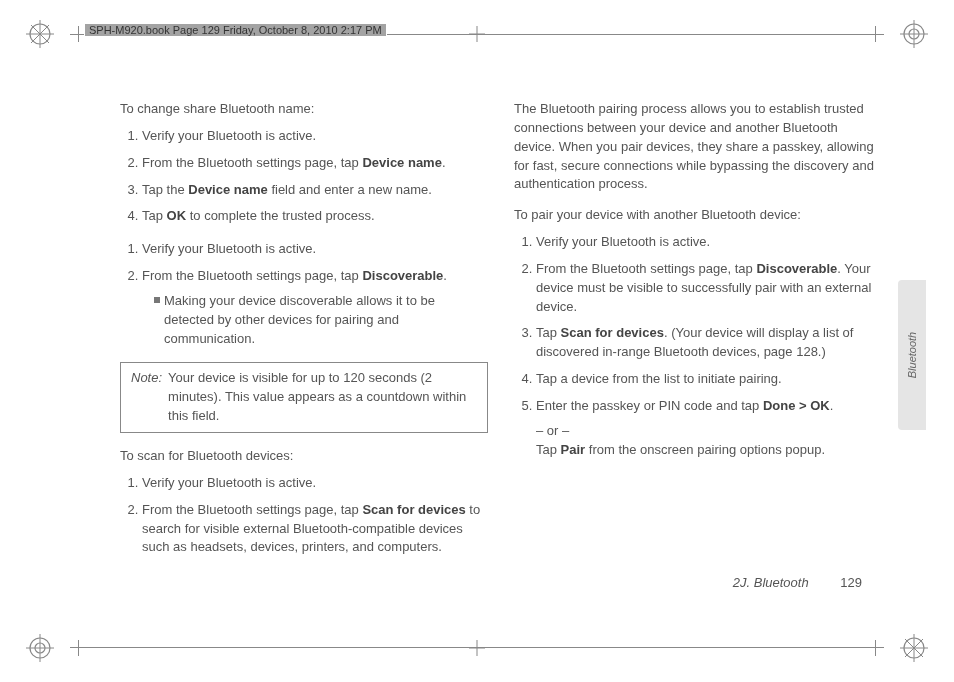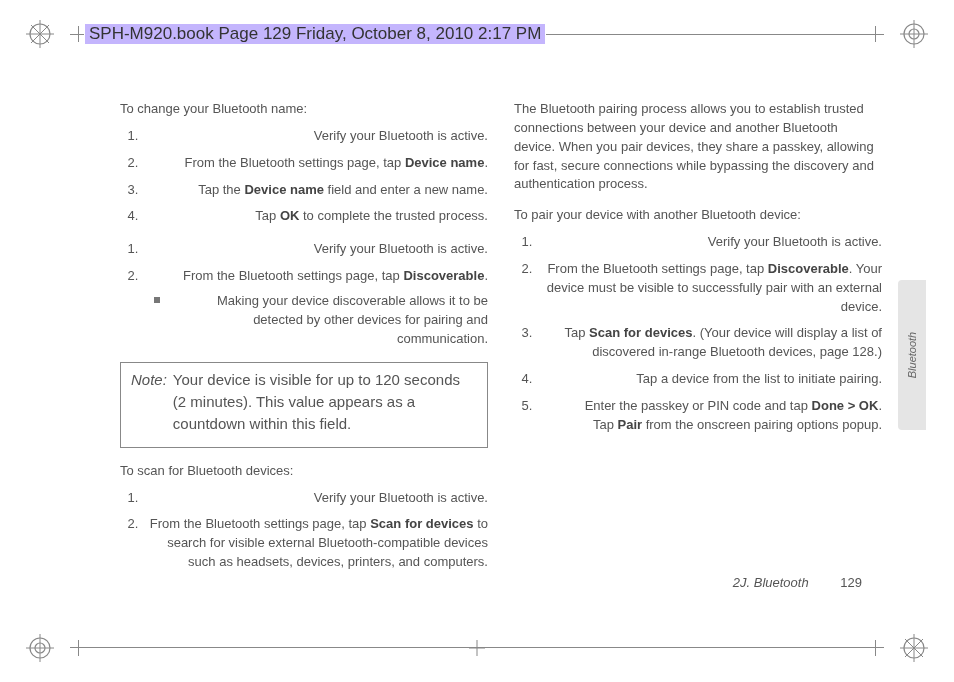--- a/index.html
+++ b/index.html
@@ -21,37 +21,37 @@
   .tick-r { right:78px; }
   .cross-top { position:absolute; top:26px; left:50%; transform:translateX(-50%); width:16px; height:16px; }
   .cross-top::before, .cross-top::after { content:""; position:absolute; background:#888; }
   .cross-top::before { left:50%; top:0; width:1px; height:16px; transform:translateX(-50%); }
   .cross-top::after  { top:50%; left:0; height:1px; width:16px; transform:translateY(-50%); }
   .cross-bottom { position:absolute; bottom:26px; left:50%; transform:translateX(-50%); width:16px; height:16px; }
   .cross-bottom::before, .cross-bottom::after { content:""; position:absolute; background:#888; }
   .cross-bottom::before { left:50%; top:0; width:1px; height:16px; transform:translateX(-50%); }
   .cross-bottom::after  { top:50%; left:0; height:1px; width:16px; transform:translateY(-50%); }
 
-  .header-meta { position:absolute; top:23px; left:84px; font-size:17px; color:#333; background:#c4b5fd; padding:0 4px; border:1px solid #fff; }
+  .header-meta { position:absolute; top:23px; left:84px; font-size:11px; color:#333; background:#a3a3a3; padding:0 4px; border:1px solid #fff; }
 
   
   .content { position:absolute; top:100px; left:120px; right:72px; bottom:100px; }
   .columns { display:flex; gap:26px; height:100%; }
   .col { flex:1 1 50%; min-width:0; font-size:13px; line-height:1.45; color:#555; }
 
   .lead { font-size:13px; color:#555; margin-bottom:8px; }
-  ol.steps { list-style: decimal; padding-left:22px; margin:0 0 14px 0;text-align:right; }
+  ol.steps { list-style: decimal; padding-left:22px; margin:0 0 14px 0; }
   ol.steps > li { margin-bottom:8px; }
   .bold { font-weight:bold; color:#444; }
 
   .sub-bullet { margin:6px 0 0 12px; display:flex; gap:4px; }
   .sub-bullet .sq { display:inline-block; width:6px; height:6px; background:#777; margin-top:5px; flex:0 0 6px; }
   .sub-bullet .txt { flex:1; }
 
-  .note-box { border:1px solid #888; padding:6px 10px 12px 10px; margin:4px 0 14px 0; font-size:15px; color:#555; display:flex; gap:6px; background:#fff; }
+  .note-box { border:1px solid #888; padding:6px 10px 6px 10px; margin:4px 0 14px 0; font-size:13px; color:#555; display:flex; gap:6px; background:#fff; }
   .note-box .nl { font-style:italic; flex:0 0 auto; }
   .note-box .nb { flex:1; }
 
   h2.section-title { font-size:20px; font-style:italic; font-weight:normal; color:#666; margin:0 0 14px 0; border-bottom:1px solid #fff; }
   h3.sub-title { font-size:14px; color:#555; margin:0 0 8px 0; font-weight:normal; }
   .para { margin:0 0 12px 0; }
 
   .side-tab { position:absolute; right:28px; top:280px; width:28px; height:150px; background:#e5e5e5; border-radius:4px 0 0 4px; display:flex; align-items:center; justify-content:center; }
   .side-tab span { display:block; transform:rotate(-90deg); font-style:italic; font-size:11px; color:#666; white-space:nowrap; }
 
@@ -114,21 +114,21 @@
   <div class="header-meta">SPH-M920.book  Page 129  Friday, October 8, 2010  2:17 PM</div>
 
   <div class="side-tab">
     <span>Bluetooth</span>
   </div>
 
   <div class="content">
     <div class="columns">
 
       <div class="col">
-        <p class="lead">To change your Bluetooth name:</p>
+        <p class="lead">To change share Bluetooth name:</p>
         <ol class="steps">
           <li>Verify your Bluetooth is active.</li>
           <li>
             <span>From the Bluetooth settings page, tap </span><span class="bold">Device name</span><span>.</span>
           </li>
           <li>
             <span>Tap the </span><span class="bold">Device name</span><span> field and enter a new name.</span>
           </li>
           <li>
             <span>Tap </span><span class="bold">OK</span><span> to complete the trusted process.</span>
@@ -168,20 +168,21 @@
           <li>Verify your Bluetooth is active.</li>
           <li>
             <span>From the Bluetooth settings page, tap </span><span class="bold">Discoverable</span><span>. Your device must be visible to successfully pair with an external device.</span>
           </li>
           <li>
             <span>Tap </span><span class="bold">Scan for devices</span><span>. (Your device will display a list of discovered in-range Bluetooth devices, page 128.)</span>
           </li>
           <li>Tap a device from the list to initiate pairing.</li>
           <li>
             <span>Enter the passkey or PIN code and tap </span><span class="bold">Done &gt; OK</span><span>.</span>
+            <div style="margin-top:6px;">– or –</div>
             <div style="">
               <span>Tap </span><span class="bold">Pair</span><span> from the onscreen pairing options popup.</span>
             </div>
           </li>
         </ol>
       </div>
 
     </div>
   </div>
 

